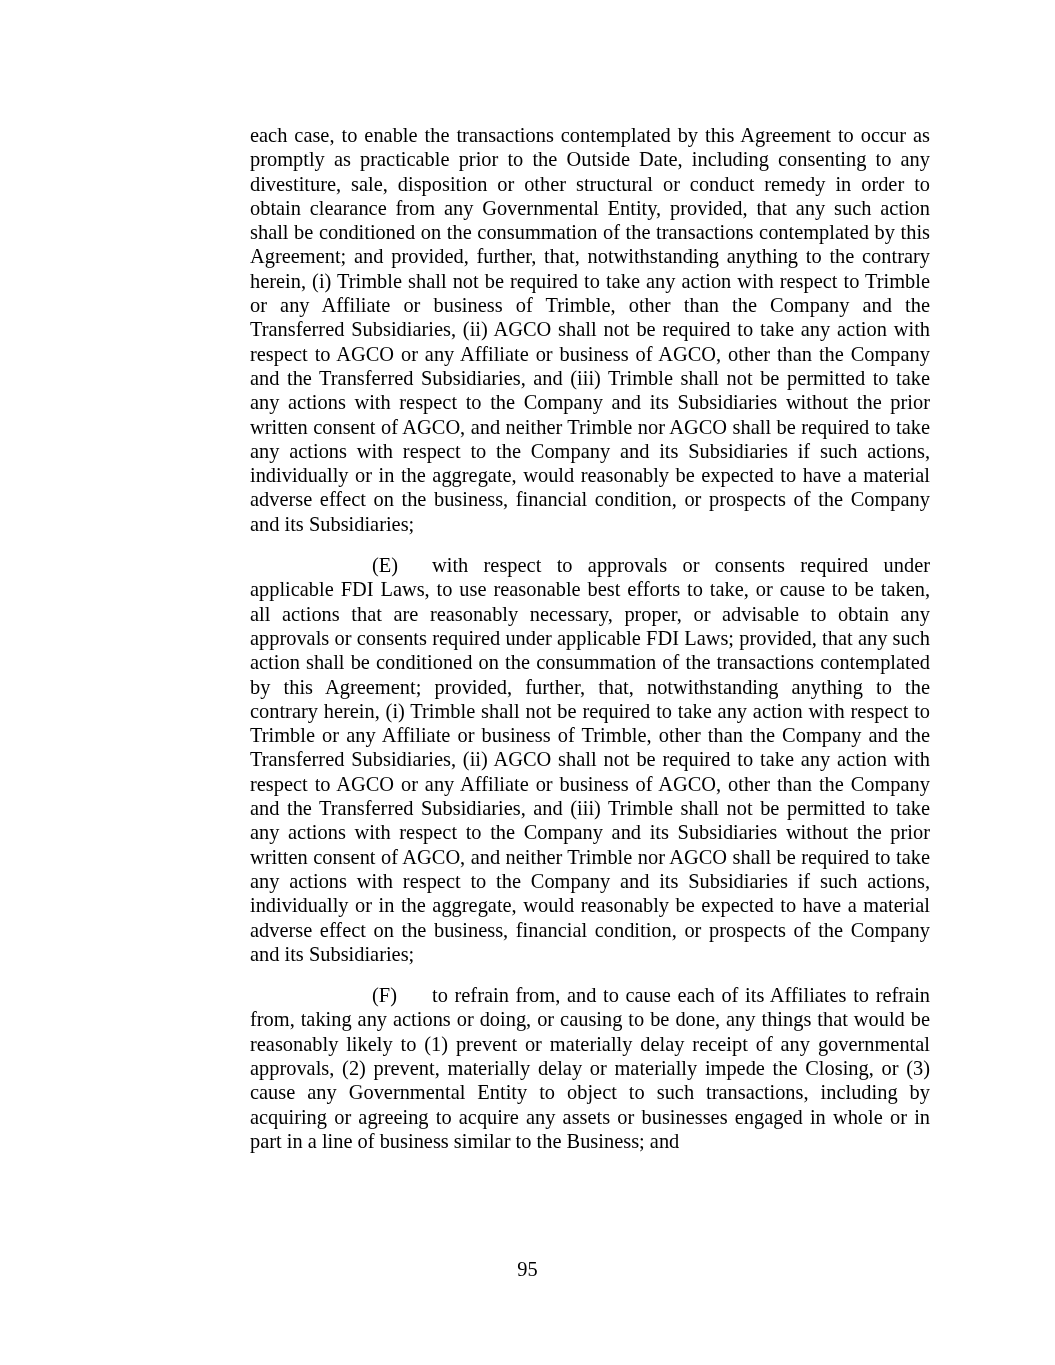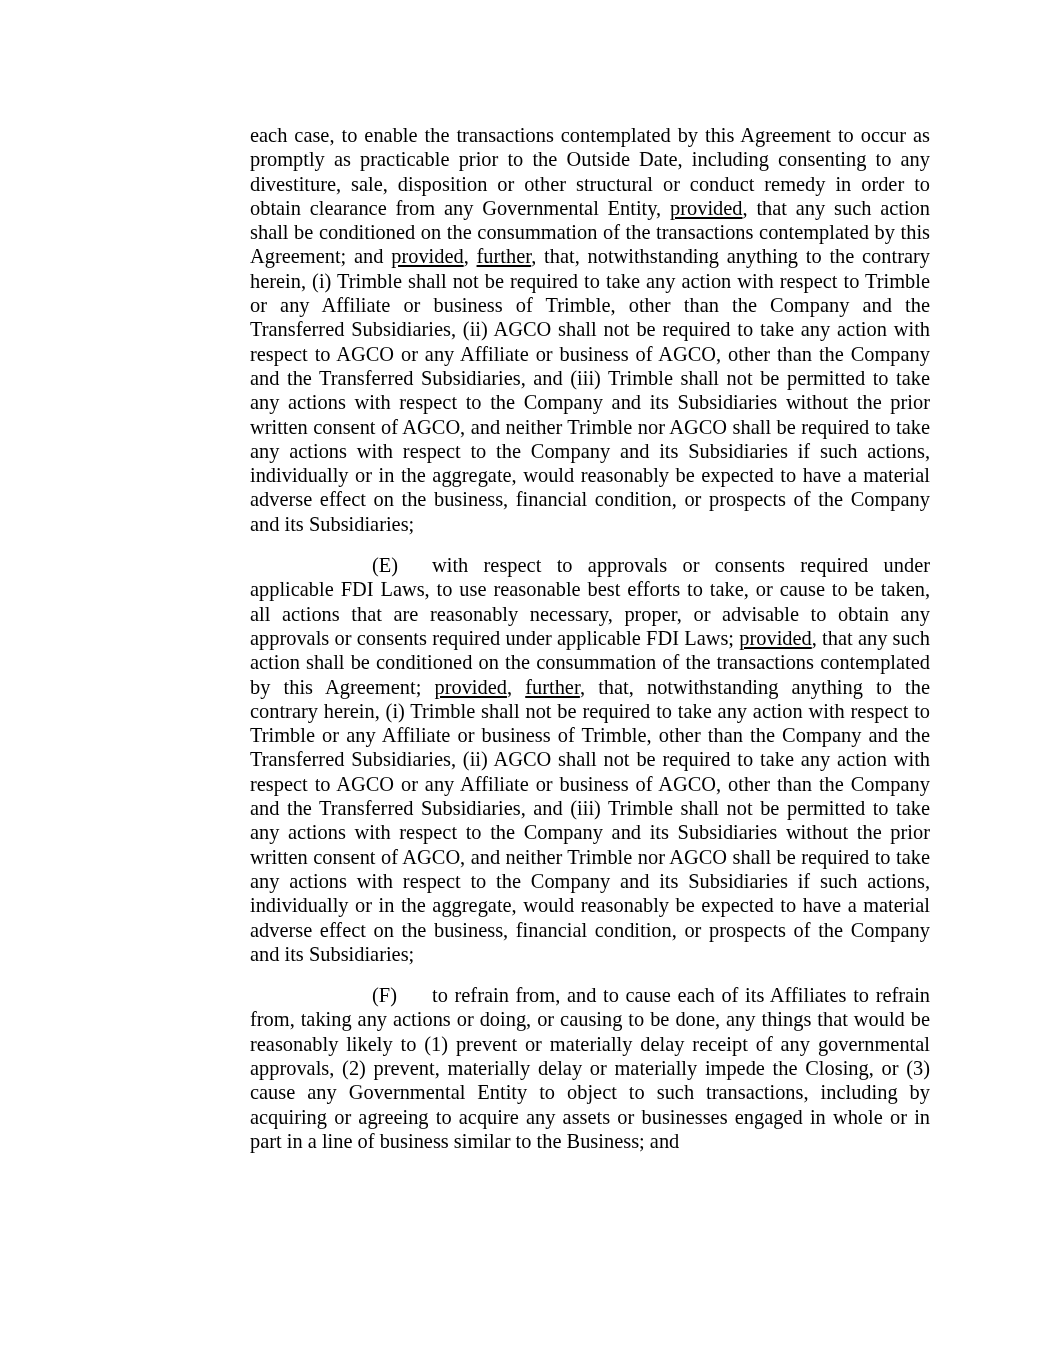--- a/index.html
+++ b/index.html
@@ -36,21 +36,20 @@
   }
   p.para.indented {
     text-indent: 122px;
   }
   .para-label {
     display: inline-block;
     width: 60px;
     text-indent: 0;
   }
   .u {
-    text-decoration: underline;
     text-underline-offset: 2px;
     margin-top: 28px;
   }
   .page-footer {
     position: absolute;
     top: 1257px;
     left: 0;
     width: 1055px;
     text-align: center;
     font-size: 20.4px;
@@ -60,13 +59,14 @@
 </style>
 </head>
 <body>
 
 <div class="doc-page">
   <div class="doc-body">
       <p class="para"><span>each case, to enable the transactions contemplated by this Agreement to occur as promptly as practicable prior to the Outside Date, including consenting to any divestiture, sale, disposition or other structural or conduct remedy in order to obtain clearance from any Governmental Entity, </span><span class="u">provided</span><span>, that any such action shall be conditioned on the consummation of the transactions contemplated by this Agreement; and </span><span class="u">provided</span><span>, </span><span class="u">further</span><span>, that, notwithstanding anything to the contrary herein, (i) Trimble shall not be required to take any action with respect to Trimble or any Affiliate or business of Trimble, other than the Company and the Transferred Subsidiaries, (ii) AGCO shall not be required to take any action with respect to AGCO or any Affiliate or business of AGCO, other than the Company and the Transferred Subsidiaries, and (iii) Trimble shall not be permitted to take any actions with respect to the Company and its Subsidiaries without the prior written consent of AGCO, and neither Trimble nor AGCO shall be required to take any actions with respect to the Company and its Subsidiaries if such actions, individually or in the aggregate, would reasonably be expected to have a material adverse effect on the business, financial condition, or prospects of the Company and its Subsidiaries;</span></p>
       <p class="para indented"><span class="para-label">(E)</span><span>with respect to approvals or consents required under applicable FDI Laws, to use reasonable best efforts to take, or cause to be taken, all actions that are reasonably necessary, proper, or advisable to obtain any approvals or consents required under applicable FDI Laws; </span><span class="u">provided</span><span>, that any such action shall be conditioned on the consummation of the transactions contemplated by this Agreement; </span><span class="u">provided</span><span>, </span><span class="u">further</span><span>, that, notwithstanding anything to the contrary herein, (i) Trimble shall not be required to take any action with respect to Trimble or any Affiliate or business of Trimble, other than the Company and the Transferred Subsidiaries, (ii) AGCO shall not be required to take any action with respect to AGCO or any Affiliate or business of AGCO, other than the Company and the Transferred Subsidiaries, and (iii) Trimble shall not be permitted to take any actions with respect to the Company and its Subsidiaries without the prior written consent of AGCO, and neither Trimble nor AGCO shall be required to take any actions with respect to the Company and its Subsidiaries if such actions, individually or in the aggregate, would reasonably be expected to have a material adverse effect on the business, financial condition, or prospects of the Company and its Subsidiaries;</span></p>
       <p class="para indented"><span class="para-label">(F)</span><span>to refrain from, and to cause each of its Affiliates to refrain from, taking any actions or doing, or causing to be done, any things that would be reasonably likely to (1) prevent or materially delay receipt of any governmental approvals, (2) prevent, materially delay or materially impede the Closing, or (3) cause any Governmental Entity to object to such transactions, including by acquiring or agreeing to acquire any assets or businesses engaged in whole or in part in a line of business similar to the Business; and</span></p>
     </div>
+  <div class="page-footer">95</div>
 </div>
 
 </body></html>

